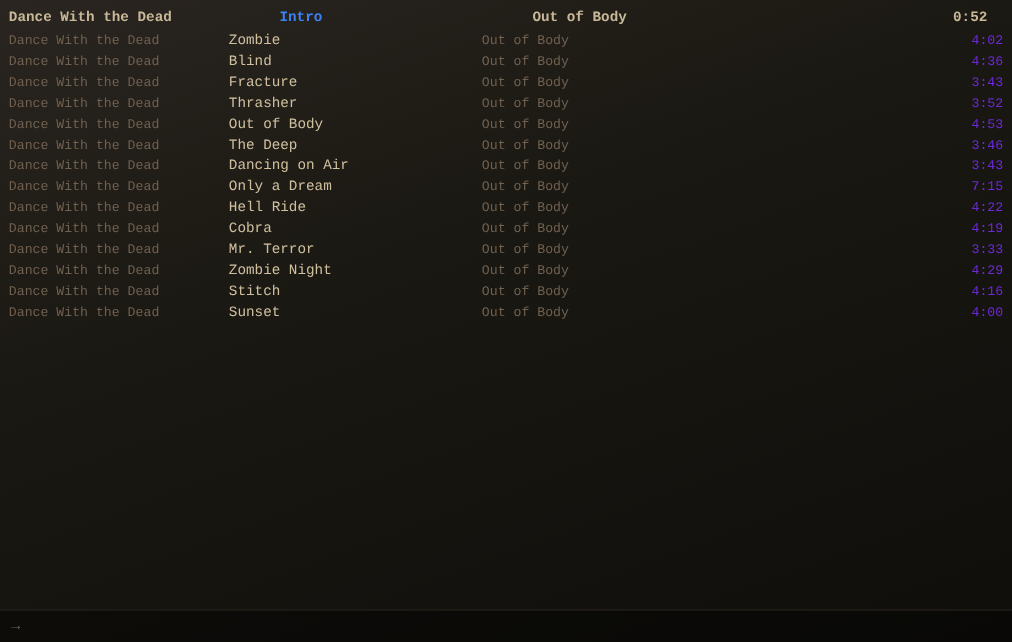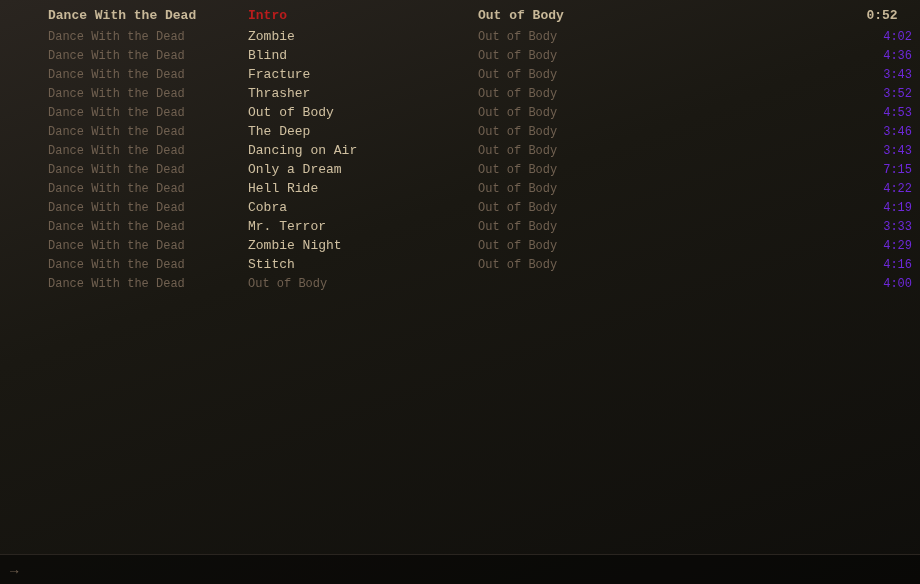--- a/index.html
+++ b/index.html
@@ -36,37 +36,37 @@
       color: #c8b898;
       font-weight: bold;
       margin-bottom: 2px;
     }
 
     .col-artist {
       width: 200px;
       flex-shrink: 0;
       color: #706050;
       font-size: 12px;
-      margin-left: 40px;
     }
 
     .track-row.header .col-artist {
       color: #c8b898;
       font-size: 13px;
     }
 
     .col-title {
       width: 230px;
       flex-shrink: 0;
       color: #d0c0a0;
       font-size: 13px;
     }
 
     .track-row.header .col-title {
-      color: #b91c1c;
+      color: #3b82f6;
+      margin-left: 46px;
     }
 
     .col-album {
       flex: 1;
       color: #706050;
       font-size: 12px;
     }
 
     .track-row.header .col-album {
       color: #c8b898;
@@ -189,20 +189,21 @@
       <span class="col-duration">4:29</span>
     </div>
     <div class="track-row">
       <span class="col-artist">Dance With the Dead</span>
       <span class="col-title">Stitch</span>
       <span class="col-album">Out of Body</span>
       <span class="col-duration">4:16</span>
     </div>
     <div class="track-row">
       <span class="col-artist">Dance With the Dead</span>
+      <span class="col-title">Sunset</span>
       <span class="col-album">Out of Body</span>
       <span class="col-duration">4:00</span>
     </div>
   </div>
 
 <div class="bottom-bar">
   <span class="arrow-icon">→</span>
 </div>
 
 </body></html>

